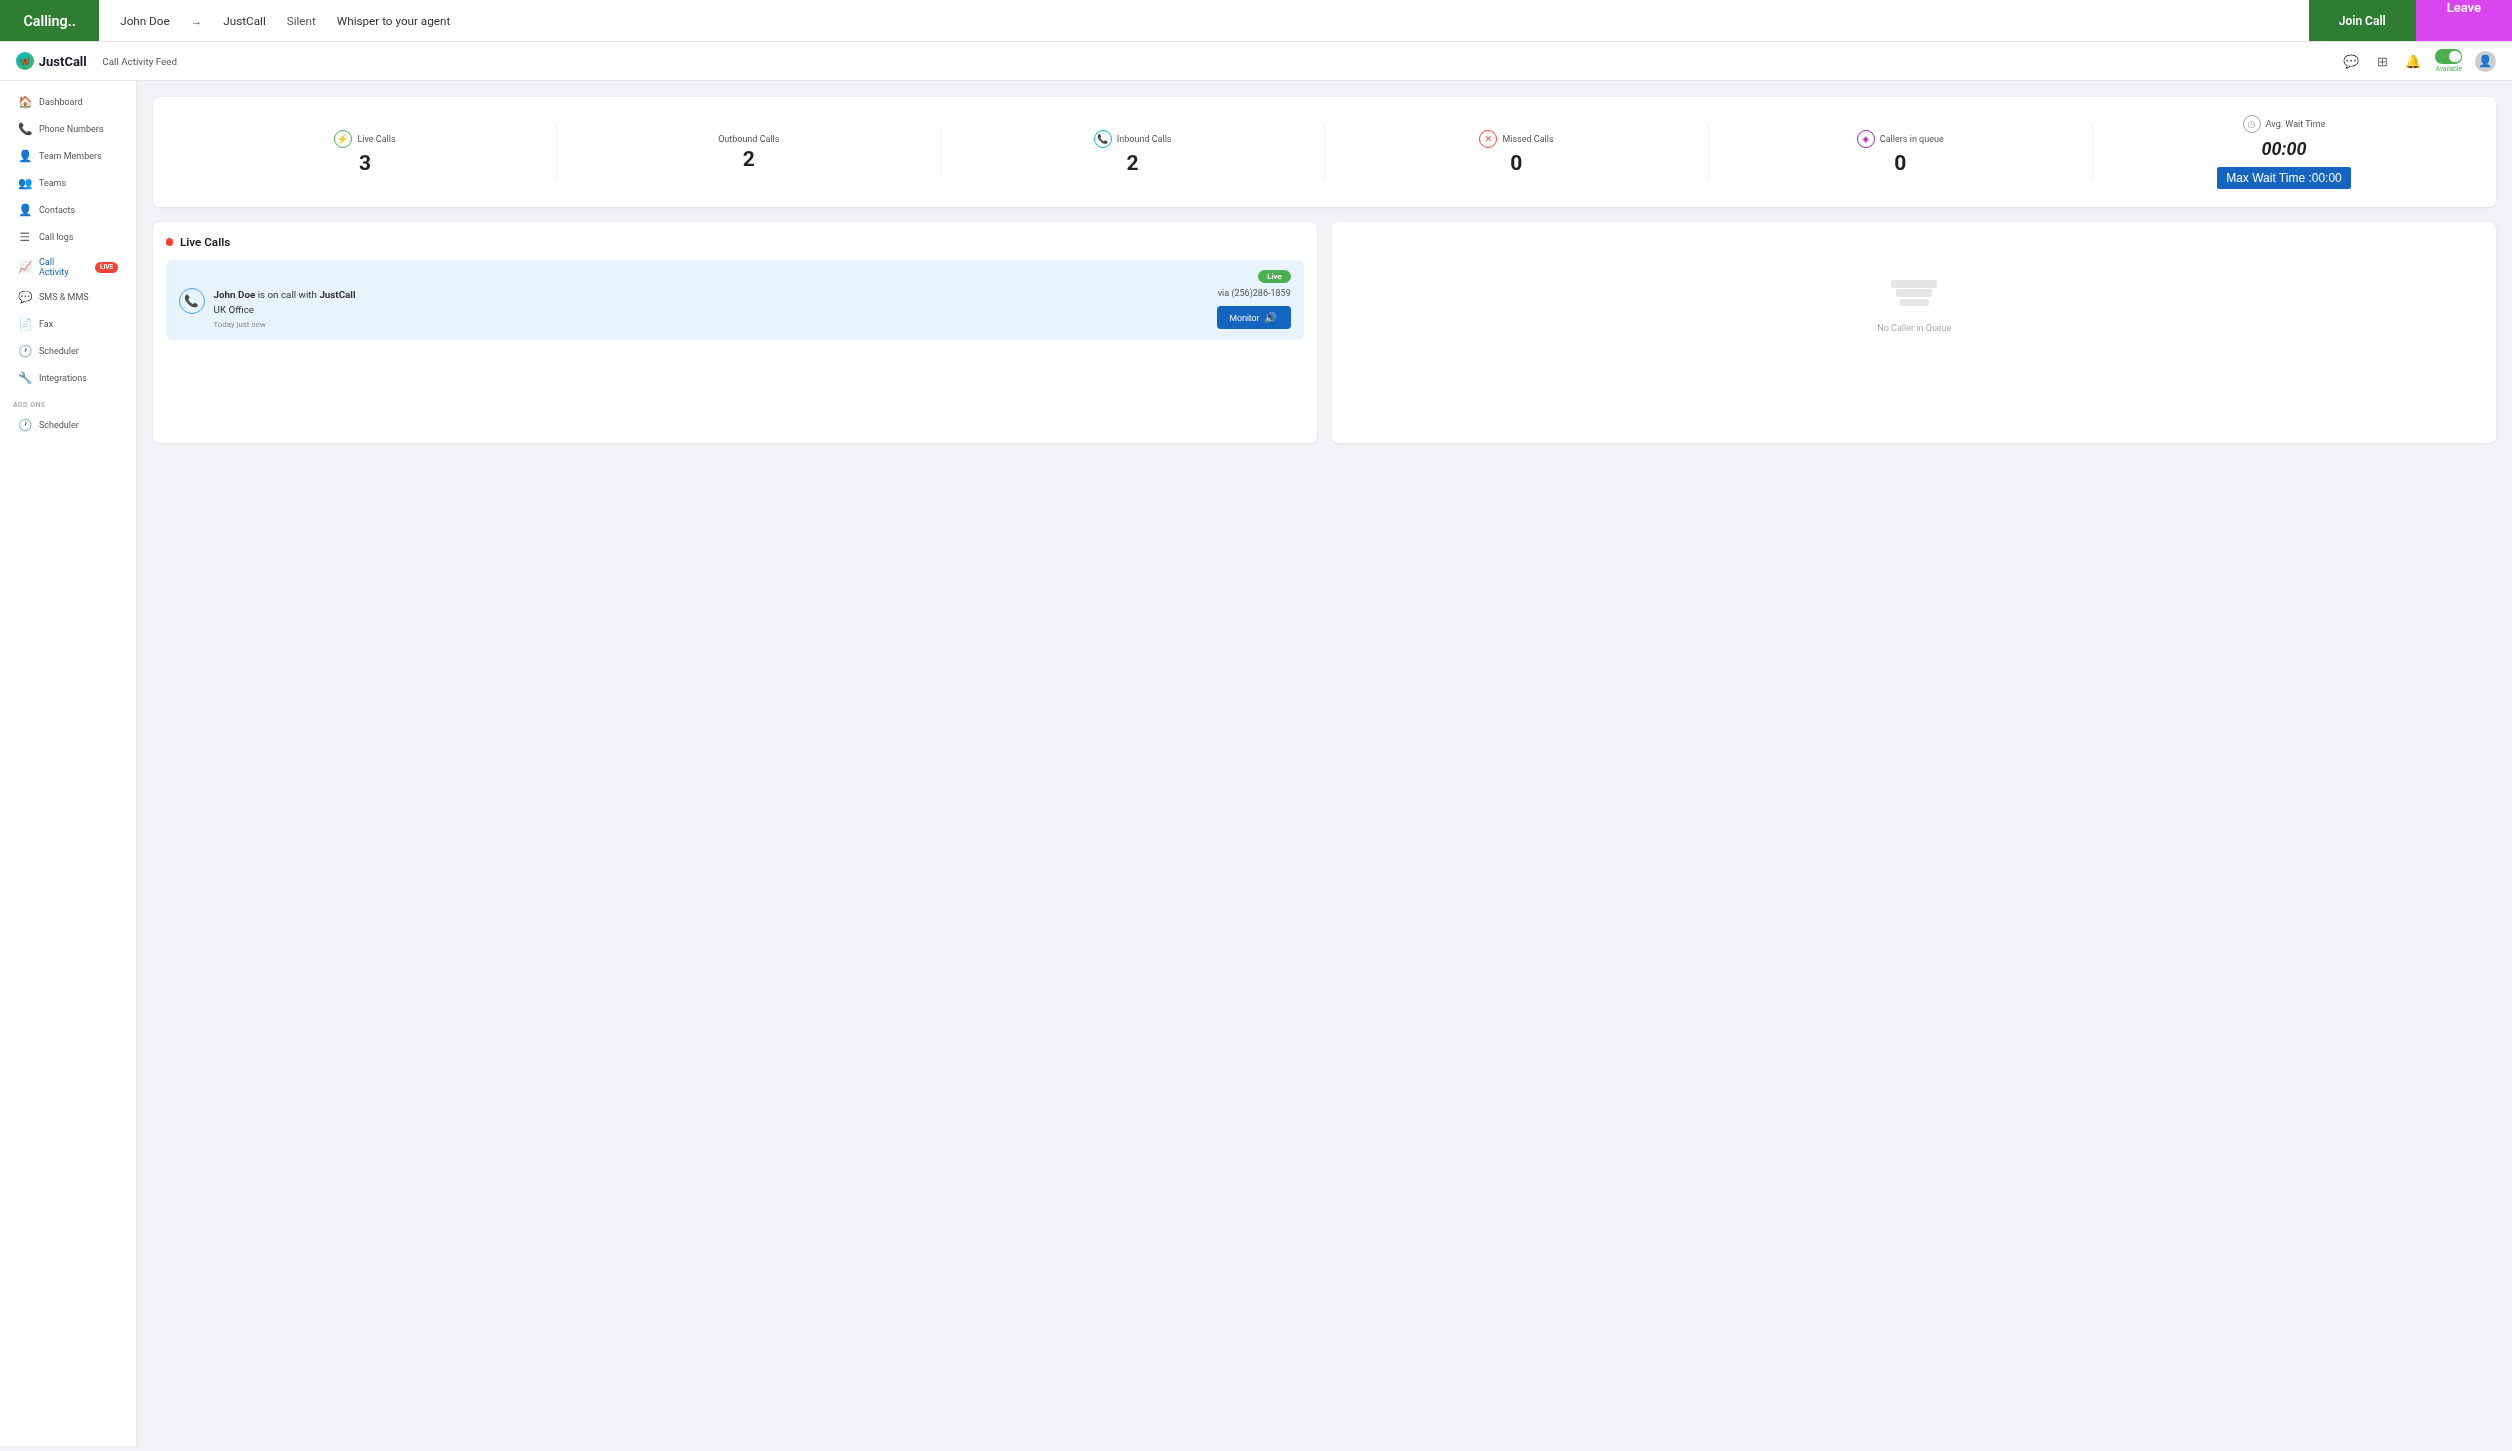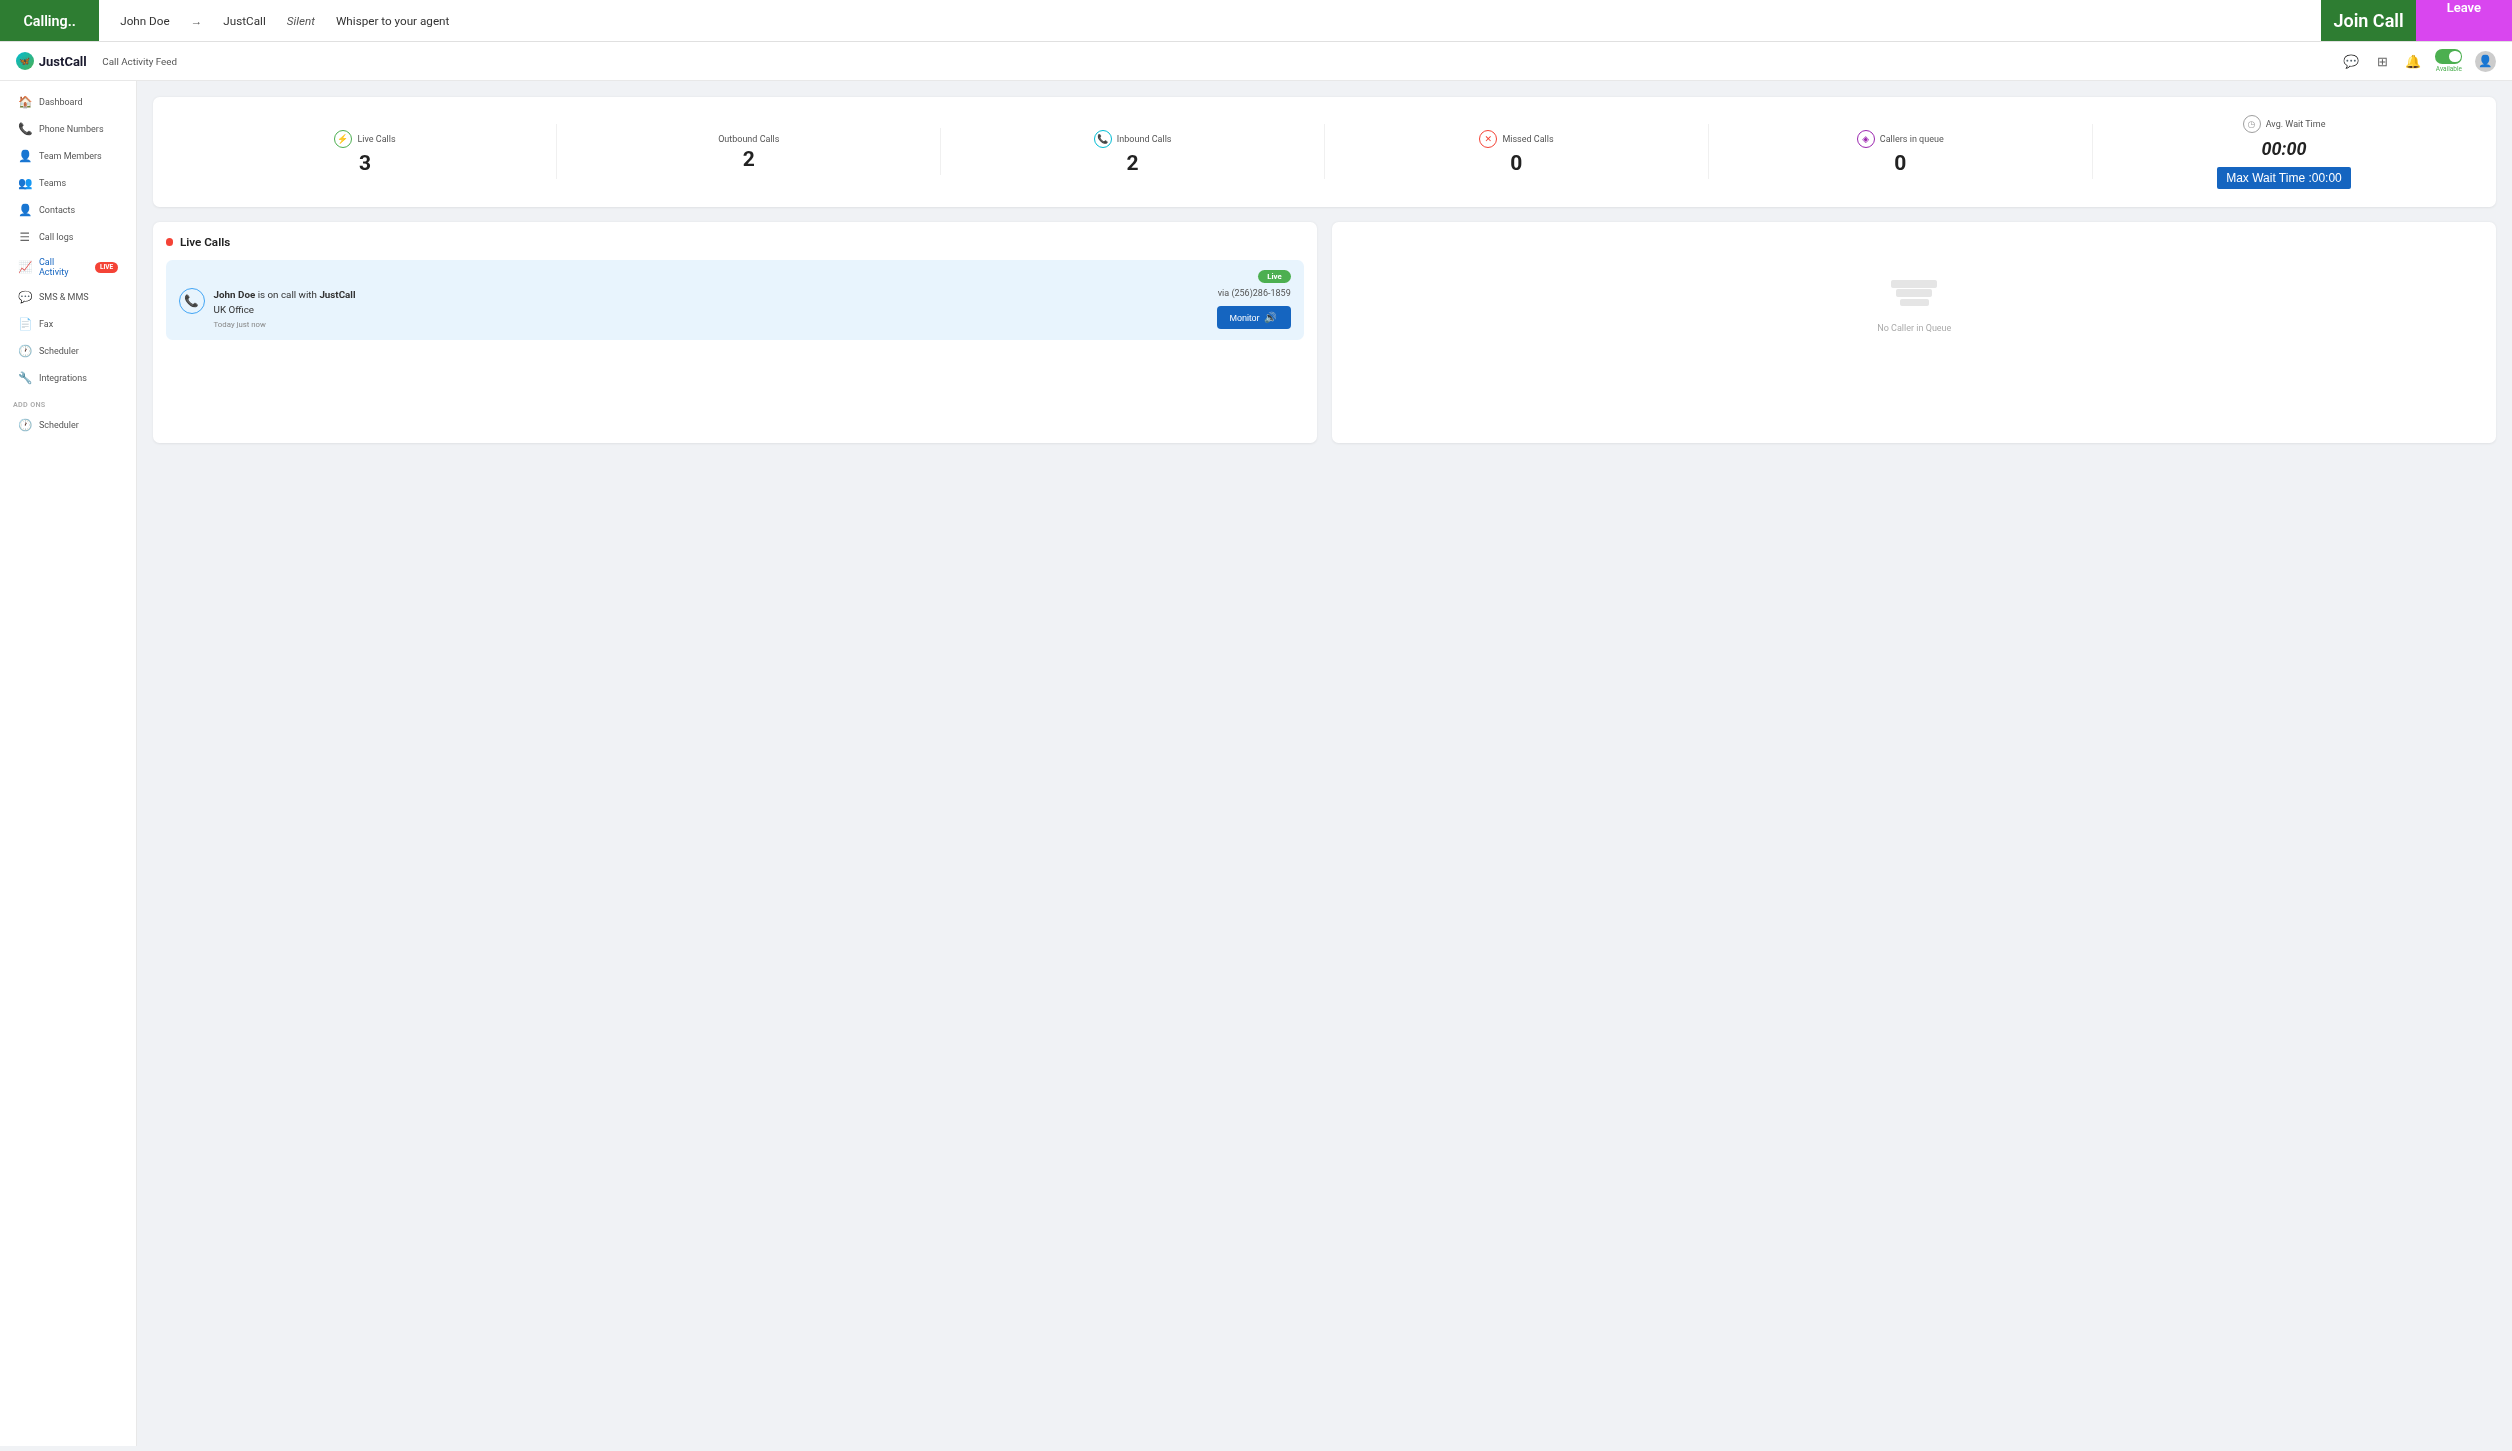--- a/index.html
+++ b/index.html
@@ -26,28 +26,28 @@
     .top-bar-info {
       display: flex;
       align-items: center;
       flex: 1;
       padding: 0 21px;
       gap: 21px;
       font-size: 11.7px;
       color: #333;
     }
     .top-bar-info .arrow { color: #555; }
-    .top-bar-info .silent { color: #555; font-style: italic; }
+    .top-bar-info .silent { color: #555; }
     .top-bar-info .whisper { color: #333; }
     .top-bar-join {
       background: #2e7d32;
       color: #fff;
-      font-size: 18px;
+      font-size: 12px;
       font-weight: 600;
-      padding: 0 12px;
+      padding: 0 30px;
       display: flex;
       align-items: center;
       cursor: pointer;
     }
     .top-bar-leave {
       background: #d946ef;
       color: #fff;
       font-size: 13px;
       font-weight: 600;
       padding: 0 31px;

